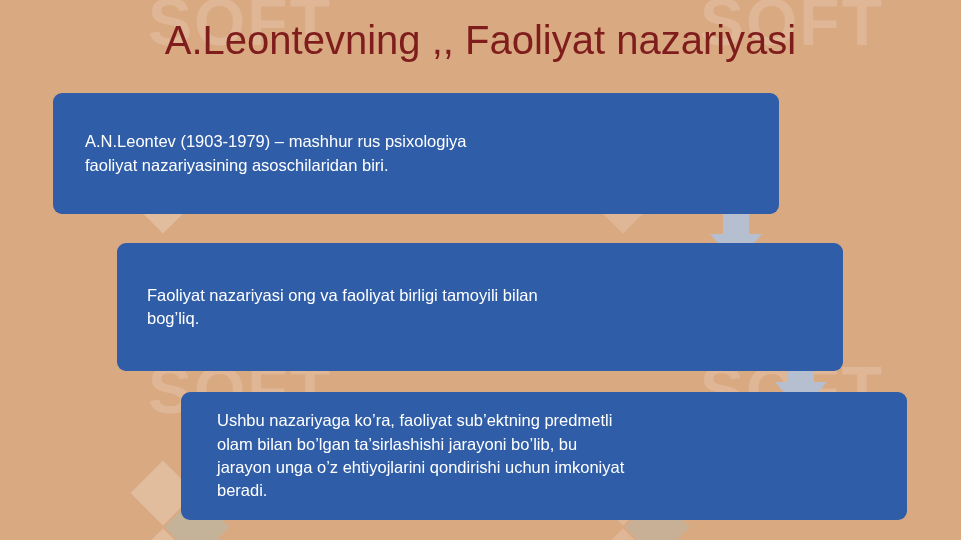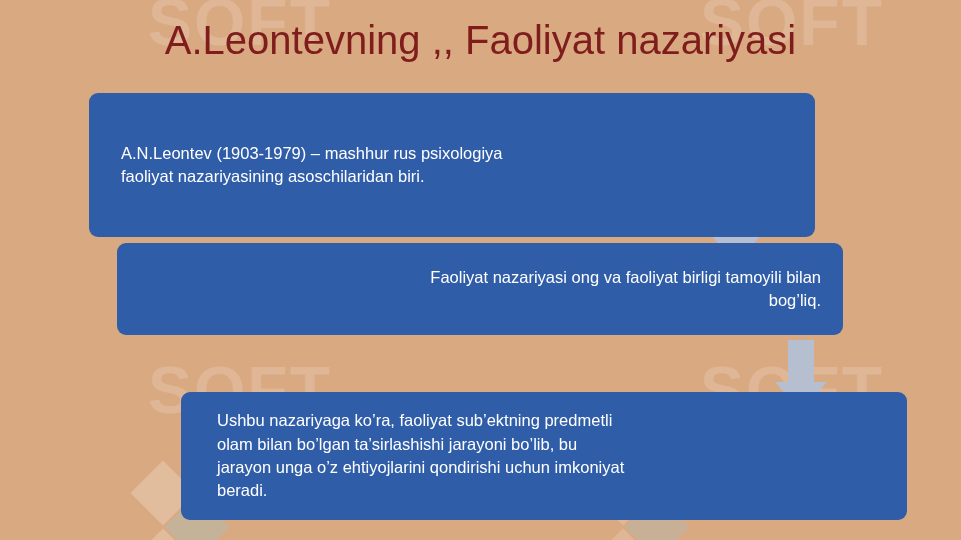--- a/index.html
+++ b/index.html
@@ -75,22 +75,22 @@
     line-height: 1.42;
     padding: 0 22px;
     display: flex;
     align-items: center;
   }
   .box p {
     margin: 0;
     width: 100%;
     white-space: pre-line;
   }
-  #box1 { left: 53px;  top: 93px;  width: 726px; height: 144px; margin-left: 36px; }
-  #box2 { left: 117px; top: 243px; width: 726px; height: 92px; text-align: right; }
+  #box1 { left: 53px;  top: 93px;  width: 726px; height: 121px; }
+  #box2 { left: 117px; top: 243px; width: 726px; height: 128px; }
   #box3 { left: 181px; top: 392px; width: 726px; height: 128px; }
 
   #box1 p { padding-left: 10px; }
   #box2 p { padding-left: 8px; }
   #box3 p { padding-left: 14px; }
 
   
   .arrow {
     position: absolute;
     width: 52px;

